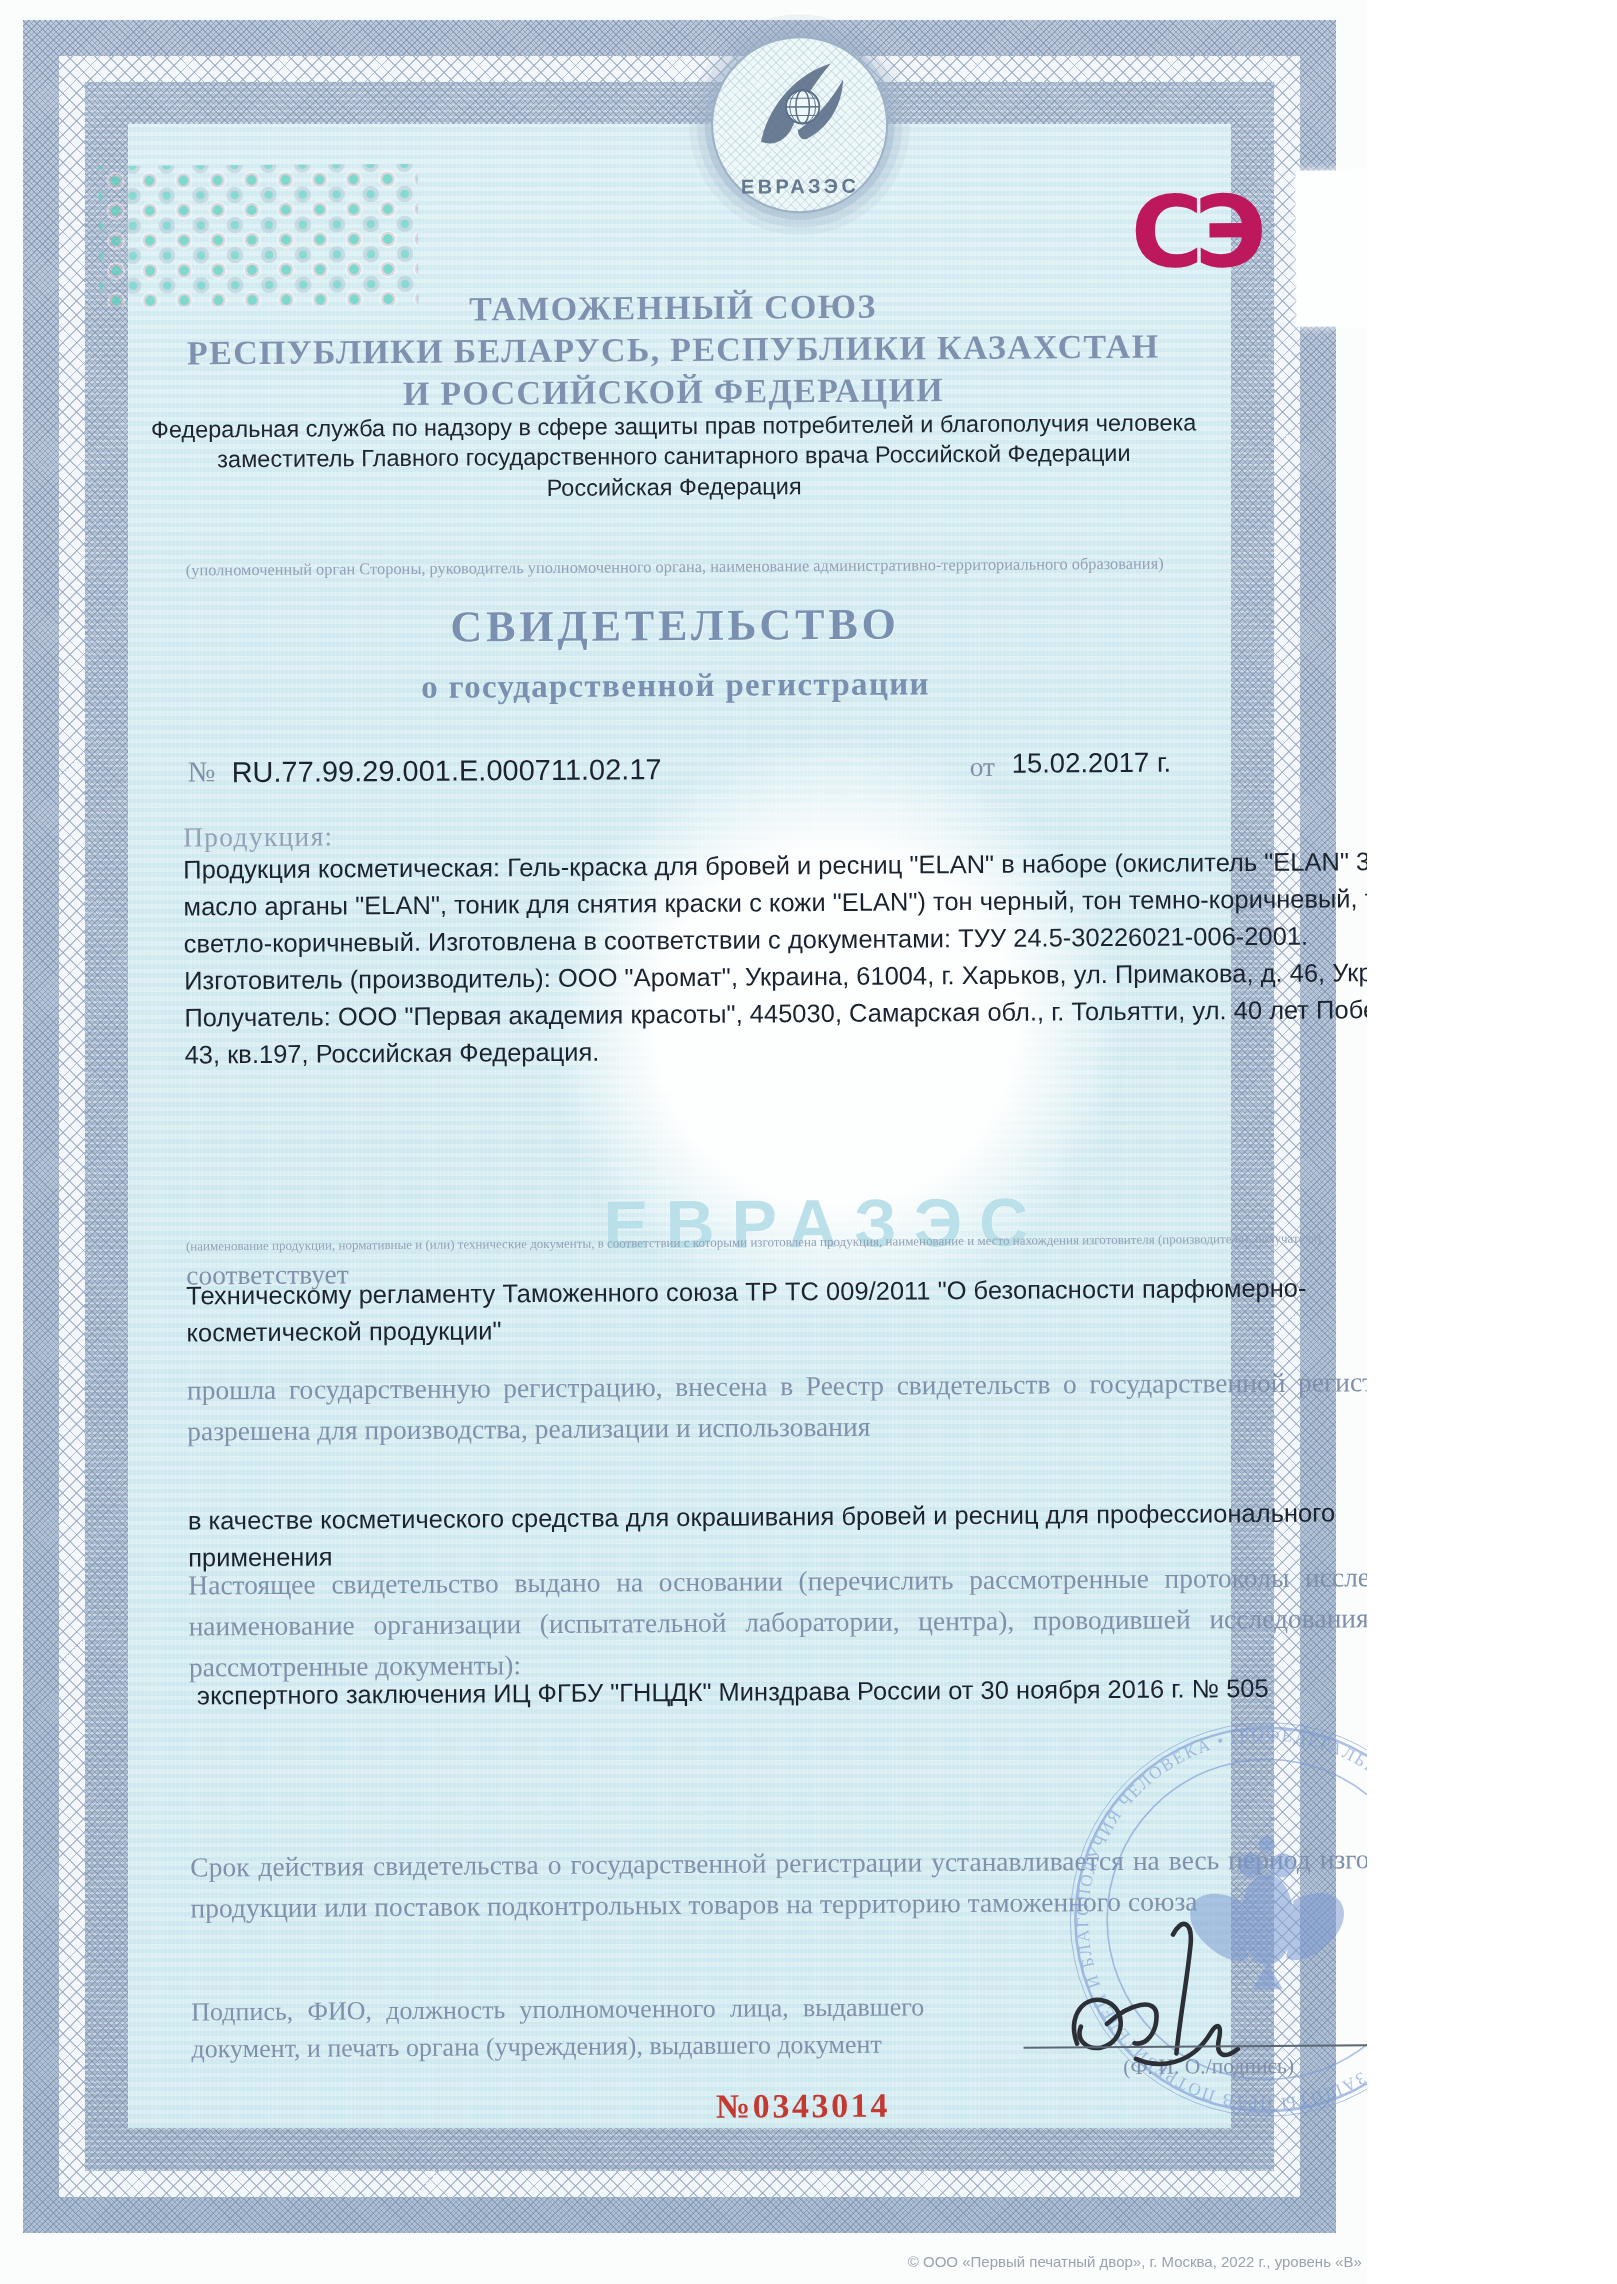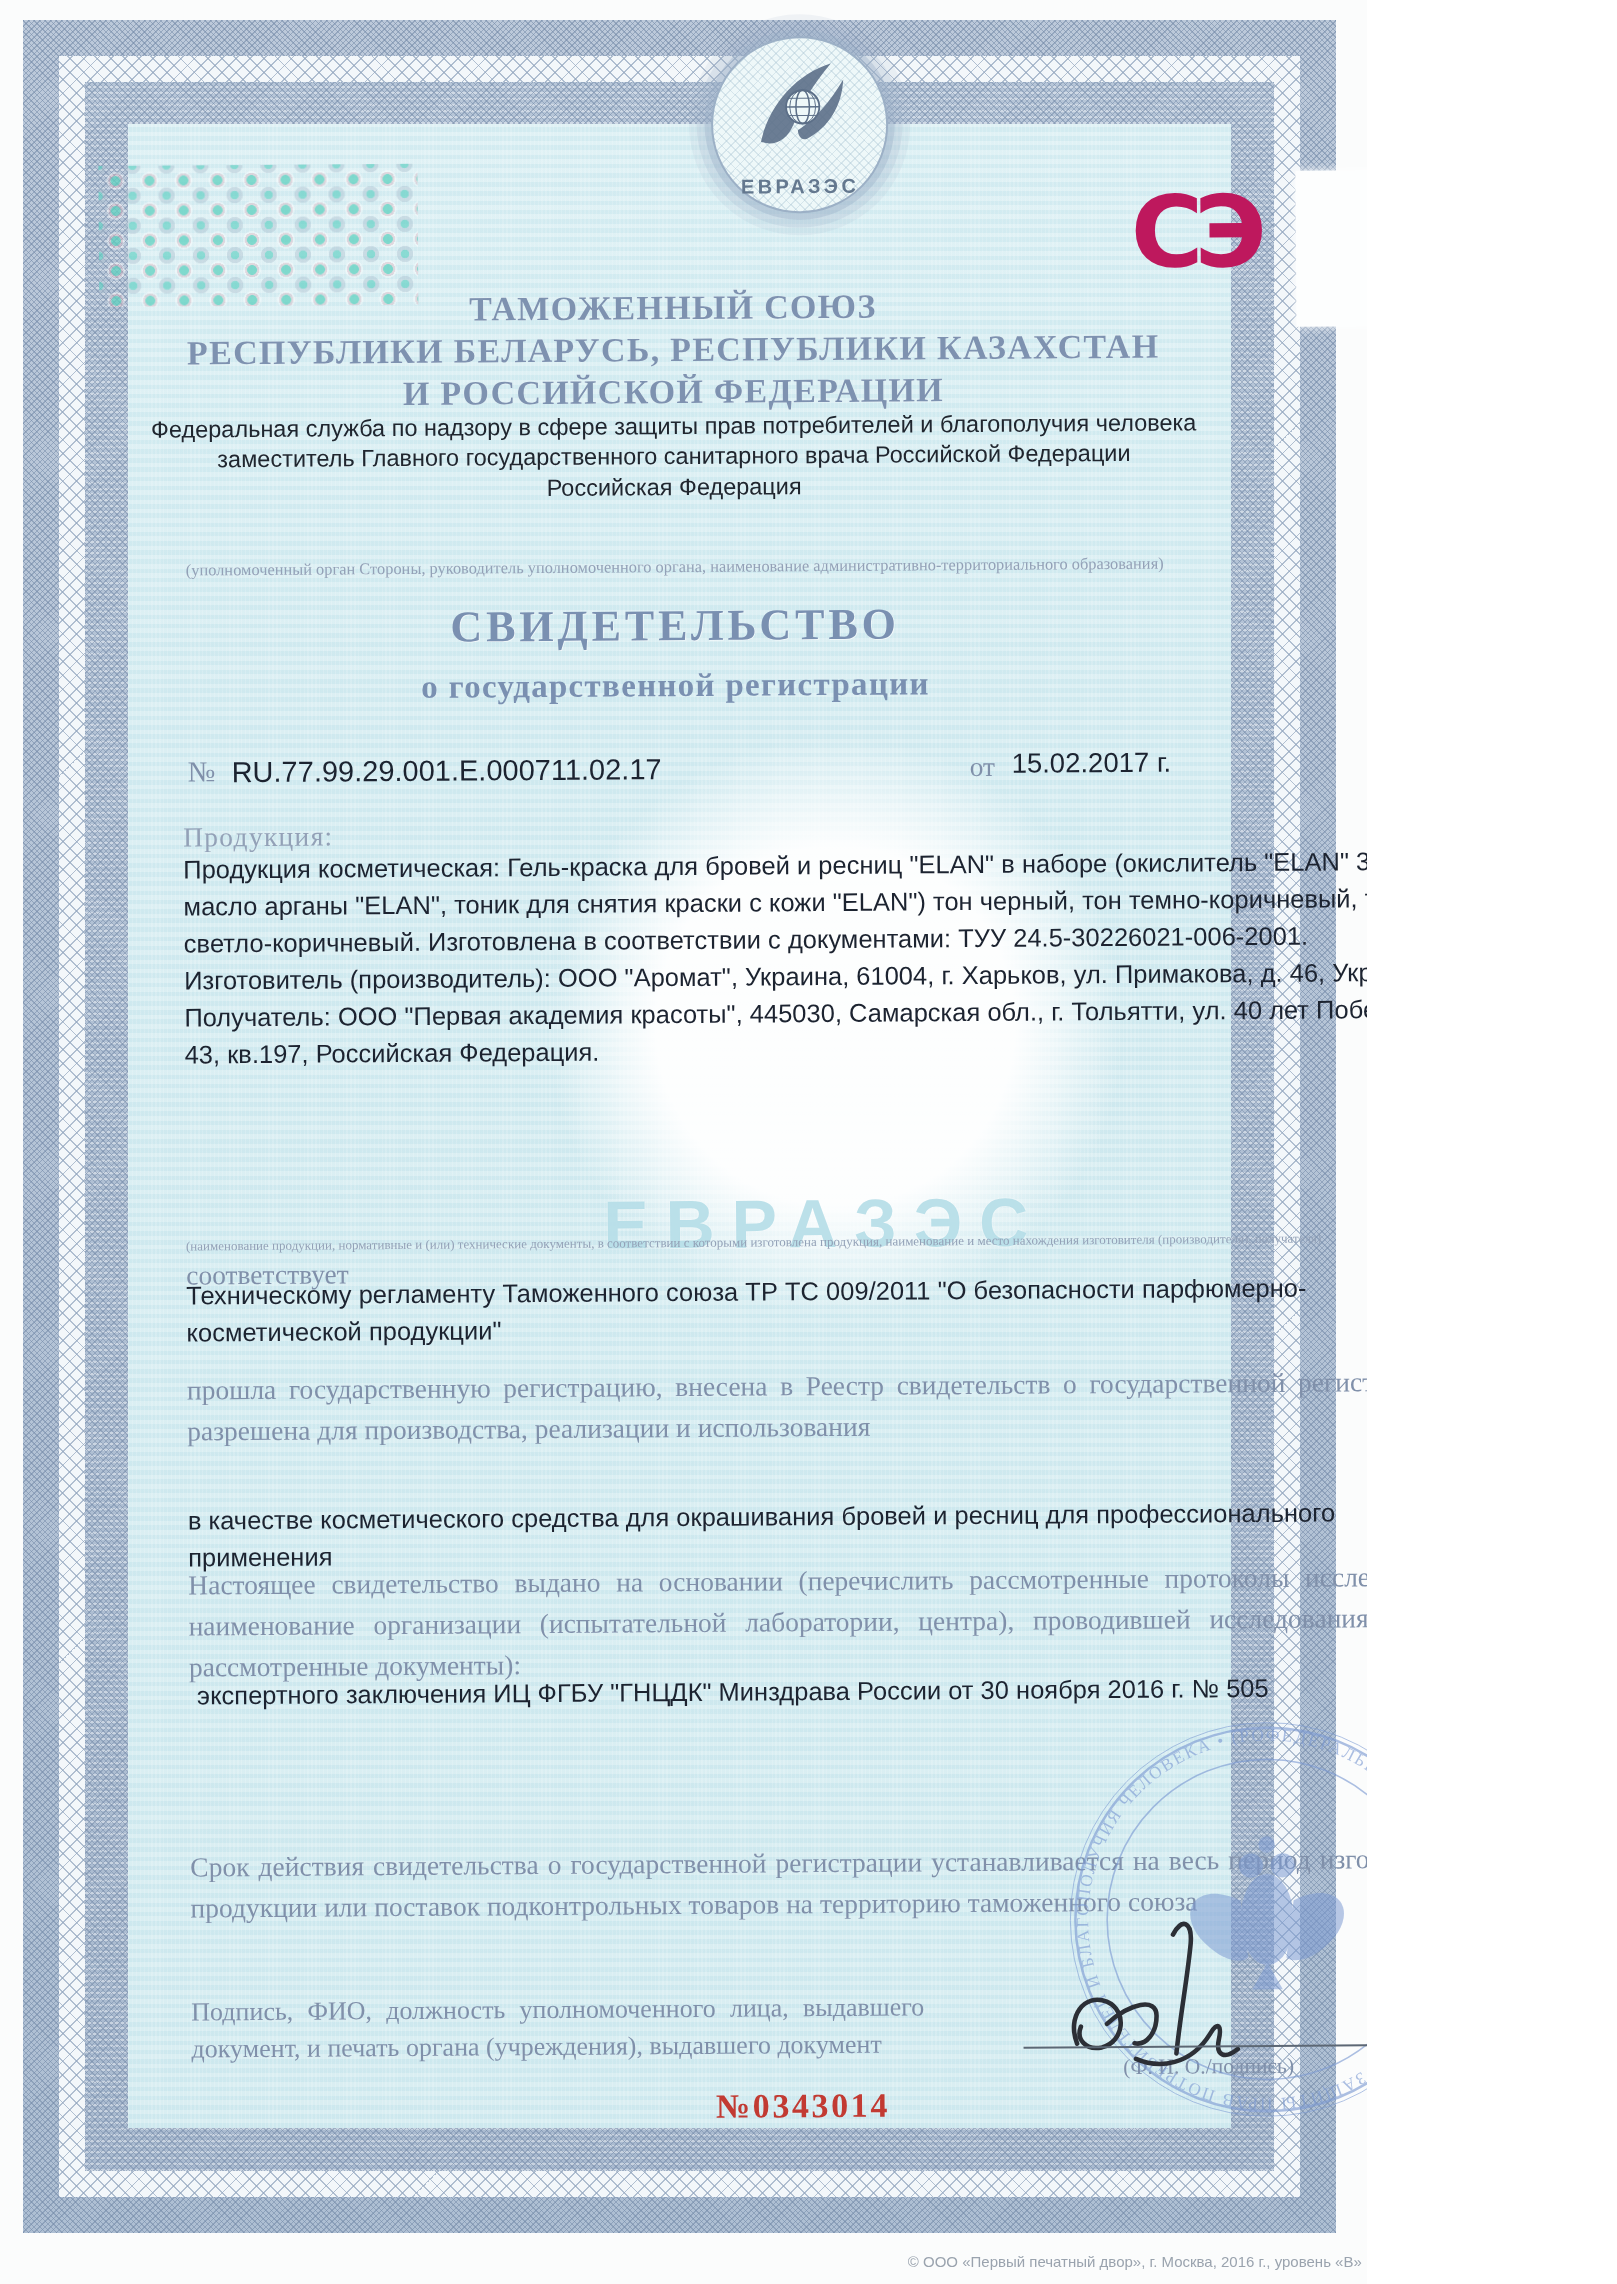--- a/index.html
+++ b/index.html
@@ -191,15 +191,15 @@
     <div class="abs typed" style="left:1372px;top:2003px;font-size:26px;z-index:4;">И.В. Брагина</div>
 
     <div class="abs fio-line" style="z-index:4;"></div>
     <div class="abs t-serif tpl" style="left:1018px;top:2058px;width:370px;text-align:center;font-size:21.6px;z-index:2;">(Ф. И. О./подпись)</div>
 
     <div class="abs serial t-serif" style="left:710px;top:2088px;z-index:4;">№0343014</div>
     <div class="abs t-serif tpl" style="left:1421px;top:2110px;font-size:30px;letter-spacing:2.6px;z-index:2;">М. П.</div>
 
   </div>
 
-  <div class="abs footer-note">© ООО «Первый печатный двор», г. Москва, 2016 г., уровень «В»</div>
+  <div class="abs footer-note">© ООО «Первый печатный двор», г. Москва, 2022 г., уровень «В»</div>
 </div>
 
 
 </body></html>

